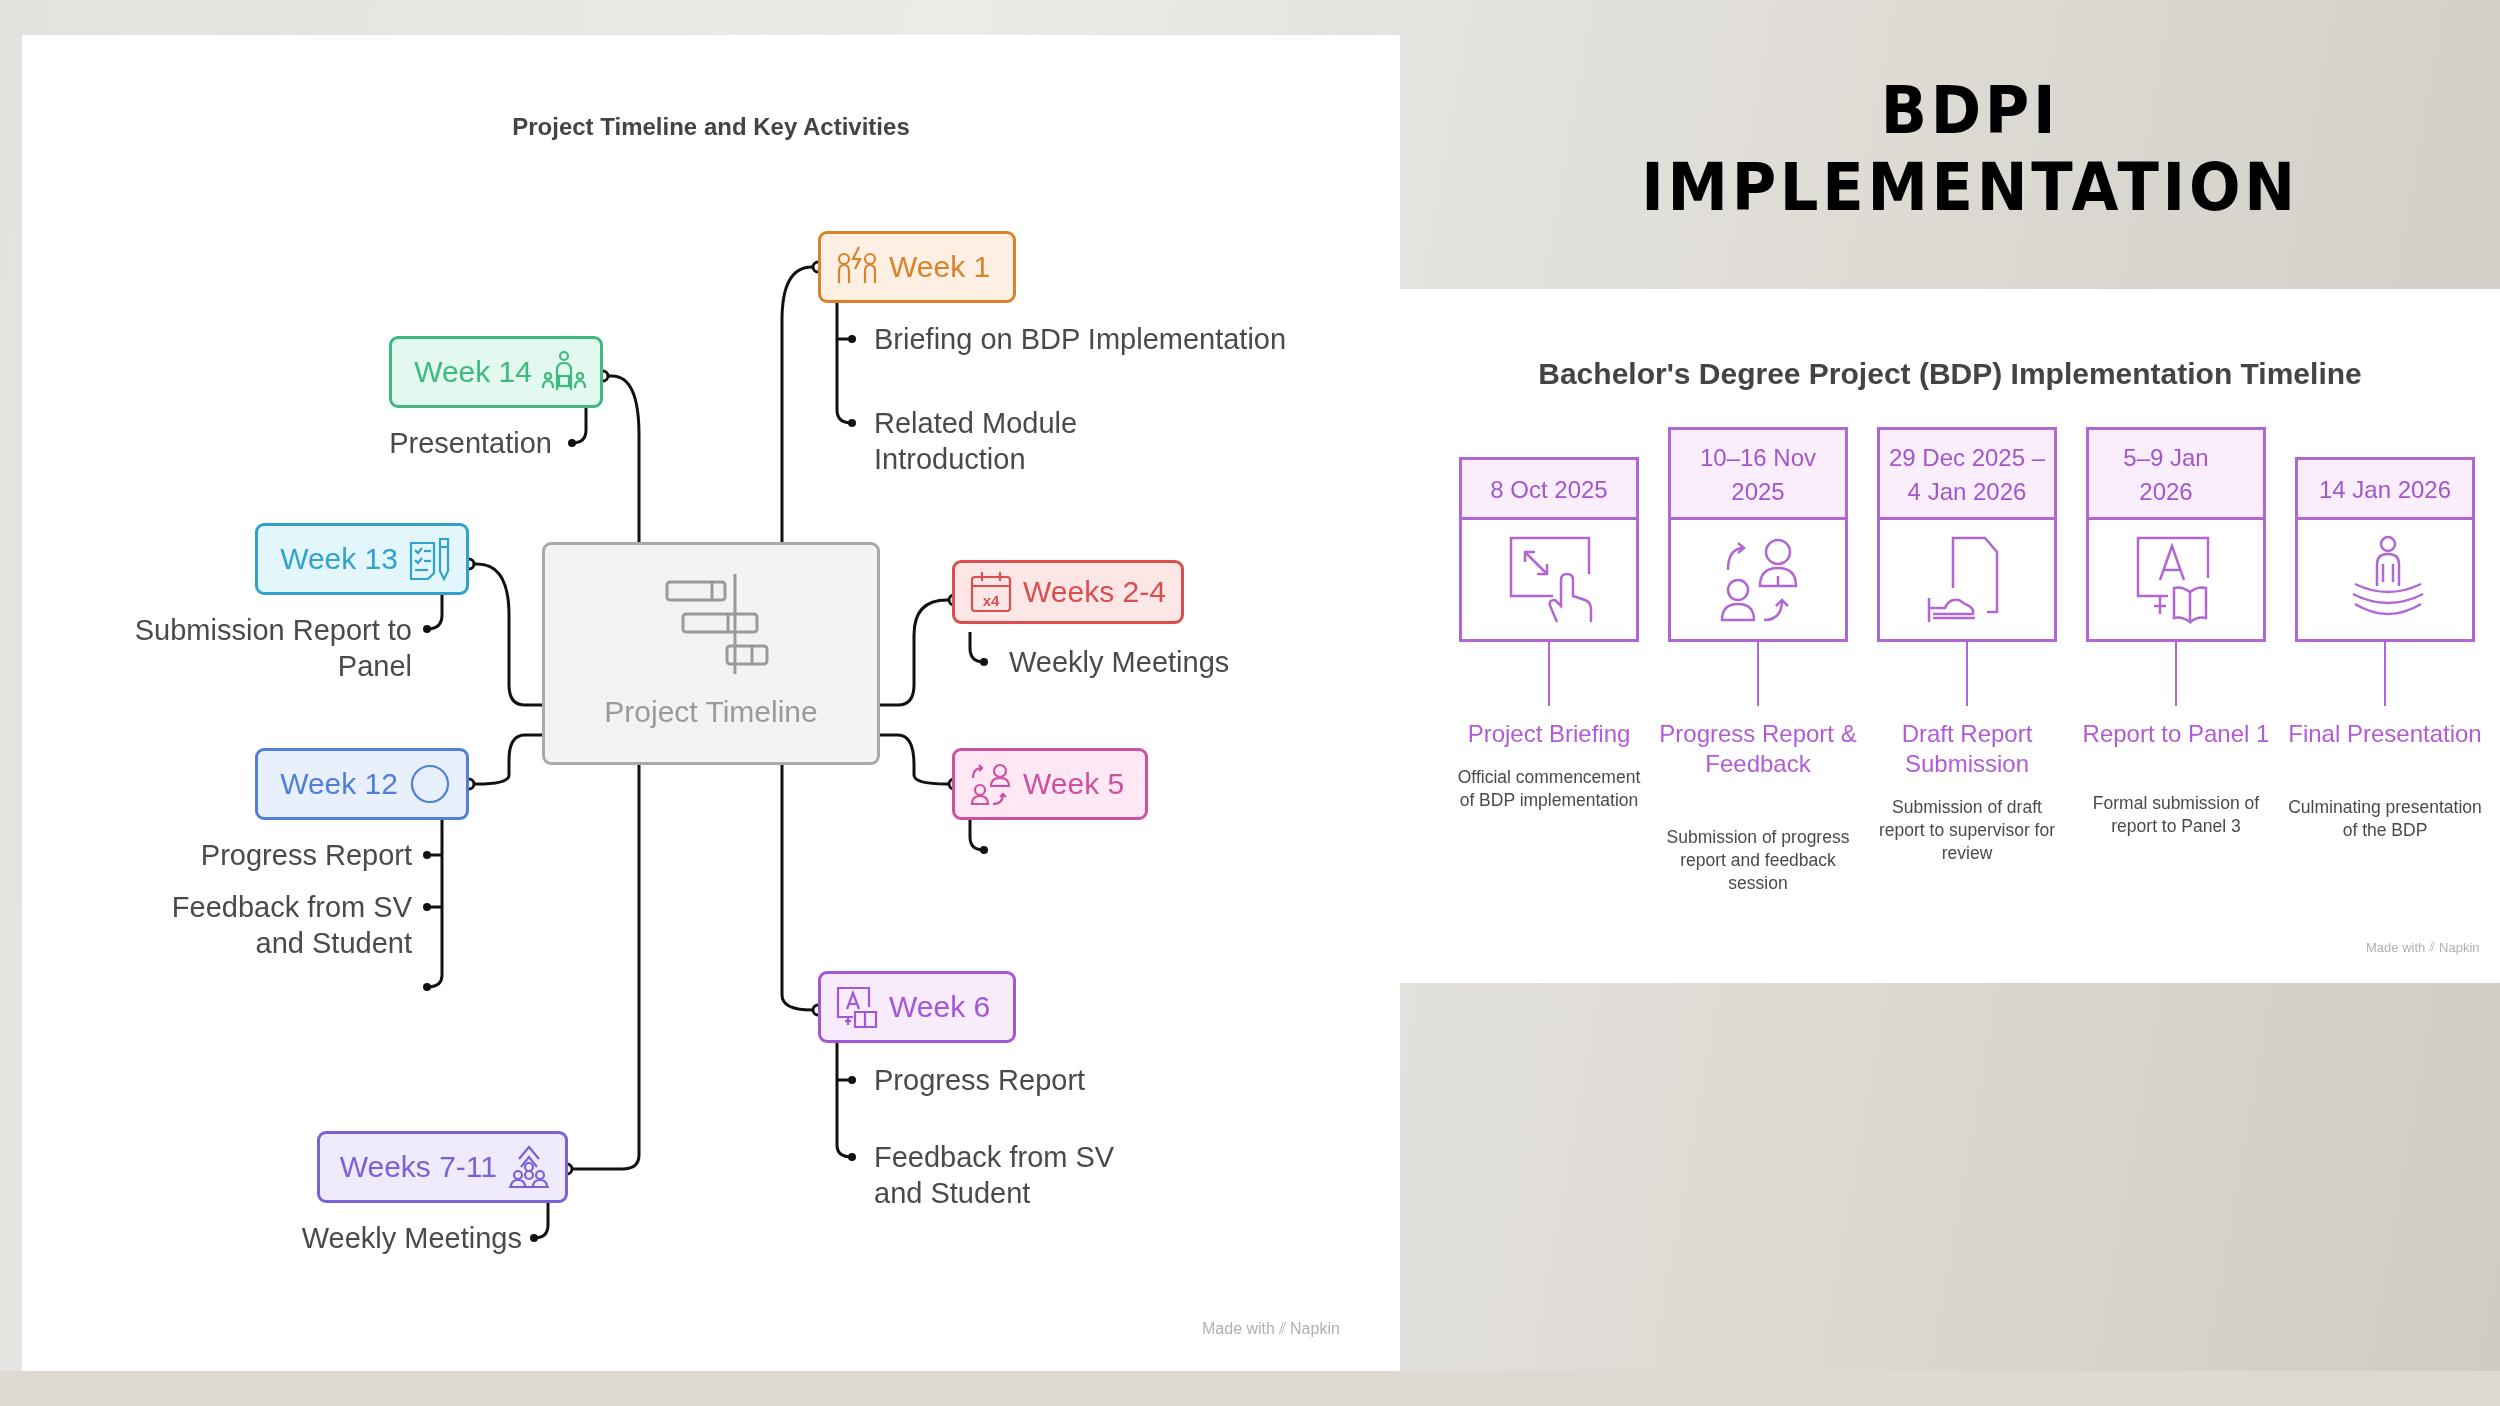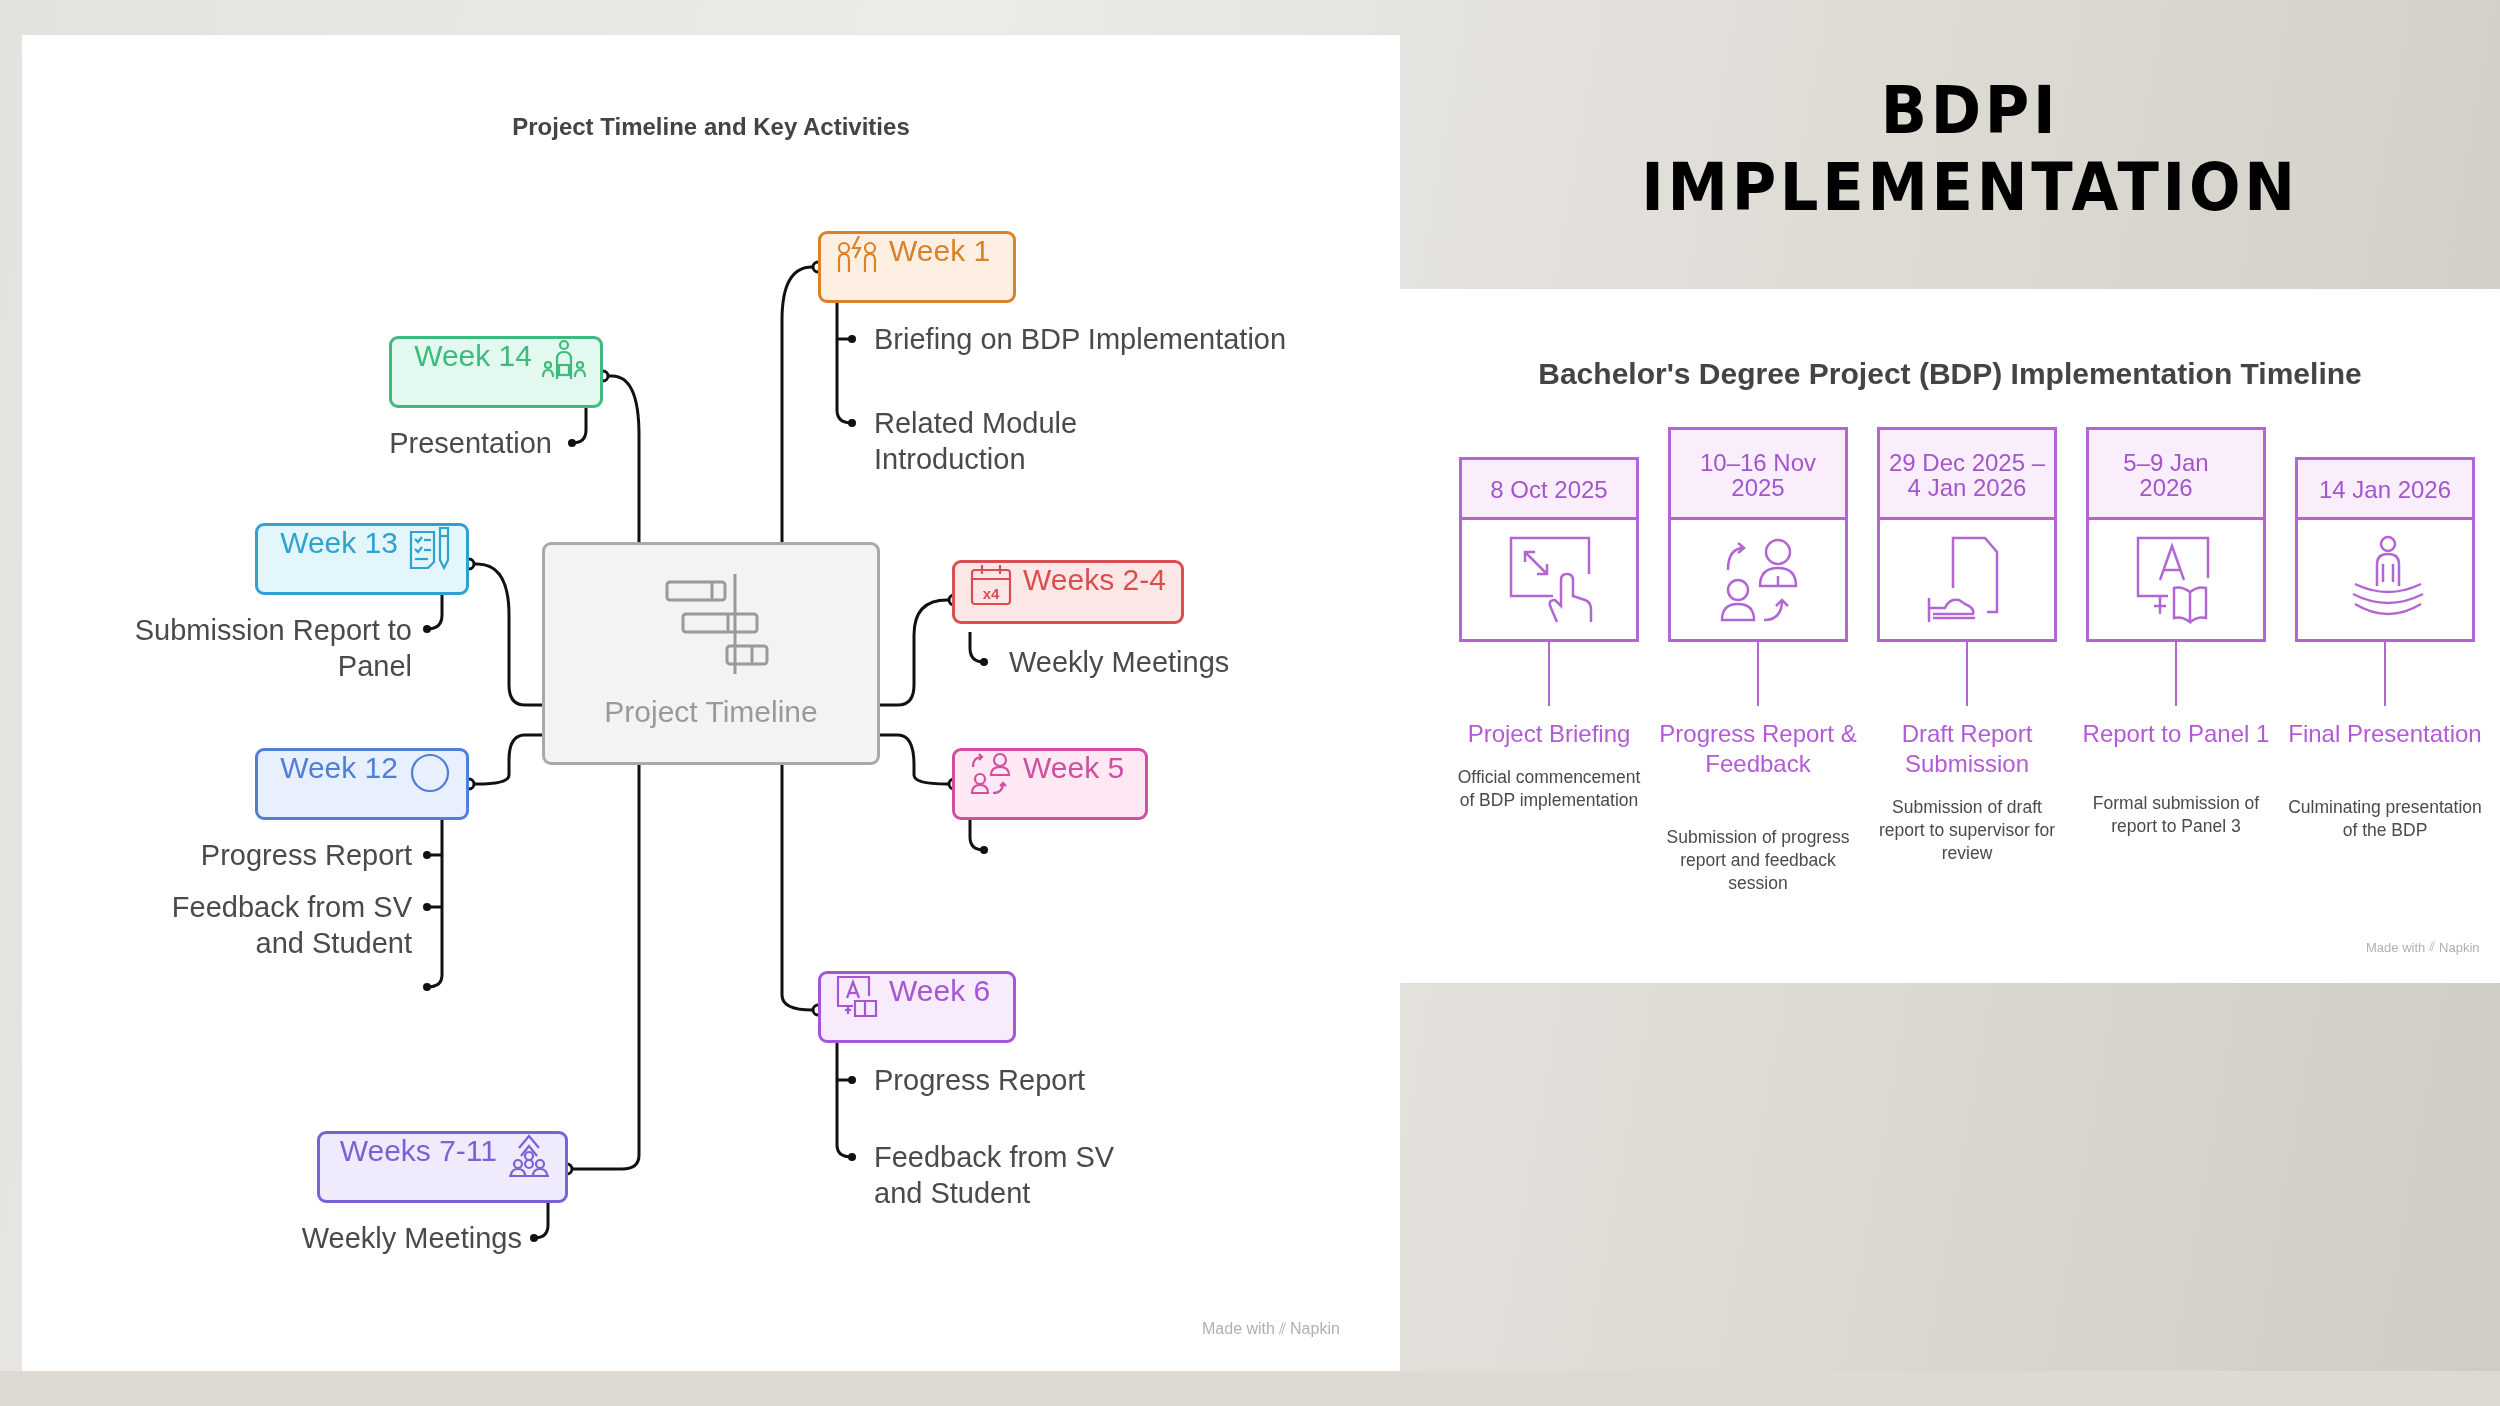--- a/index.html
+++ b/index.html
@@ -24,21 +24,21 @@
   .panel-right {
     position: absolute; left: 1400px; top: 289px; width: 1100px; height: 694px; background: #ffffff;
   }
   .mm-title {
     position: absolute; left: 0; width: 1378px; top: 78px; text-align: center;
     font-size: 24px; font-weight: bold; color: #444;
   }
   svg.connectors { position: absolute; left: 0; top: 0; }
   .node {
     position: absolute; box-sizing: border-box; border: 3px solid; border-radius: 9px;
-    display: flex; gap: 10px; padding: 0 14px; font-size: 30px;
+    display: flex; align-items: center; gap: 10px; padding: 0 14px; font-size: 30px;
   }
   .node .ico { width: 44px; height: 44px; flex: 0 0 44px; }
   .node.left { justify-content: flex-end; }
   .item {
     position: absolute; font-size: 29px; color: #4a4a4a; line-height: 36px;
   }
   .item.r { text-align: right; }
   .center-node {
     position: absolute; left: 520px; top: 507px; width: 338px; height: 223px;
     box-sizing: border-box; background: #f3f3f3; border: 3px solid #a9a9a9; border-radius: 9px;
@@ -53,21 +53,21 @@
   
   .tl-title {
     position: absolute; left: 0; width: 1100px; top: 68px; text-align: center;
     font-size: 30px; font-weight: bold; color: #444;
   }
   .tl-col { position: absolute; width: 180px; }
   .tl-date {
     position: absolute; left: 0; width: 180px; box-sizing: border-box;
     border: 3px solid #b266d4; border-bottom: none; background: #fbeefc;
     color: #a256cc; font-size: 24px; text-align: center; display: flex; align-items: center; justify-content: center;
-    line-height: 25px;
+    line-height: 34px;
   }
   .tl-iconbox {
     position: absolute; left: 0; width: 180px; height: 125px; box-sizing: border-box;
     border: 3px solid #b266d4; background: #fff;
   }
   .tl-iconbox svg { position: absolute; left: 45px; top: 14px; width: 90px; height: 90px; }
   .tl-stem { position: absolute; left: 89px; width: 2px; background: #b266d4; }
   .tl-label {
     position: absolute; left: -15px; width: 210px; text-align: center; font-size: 24px;
     color: #b35bd6; line-height: 30px;

